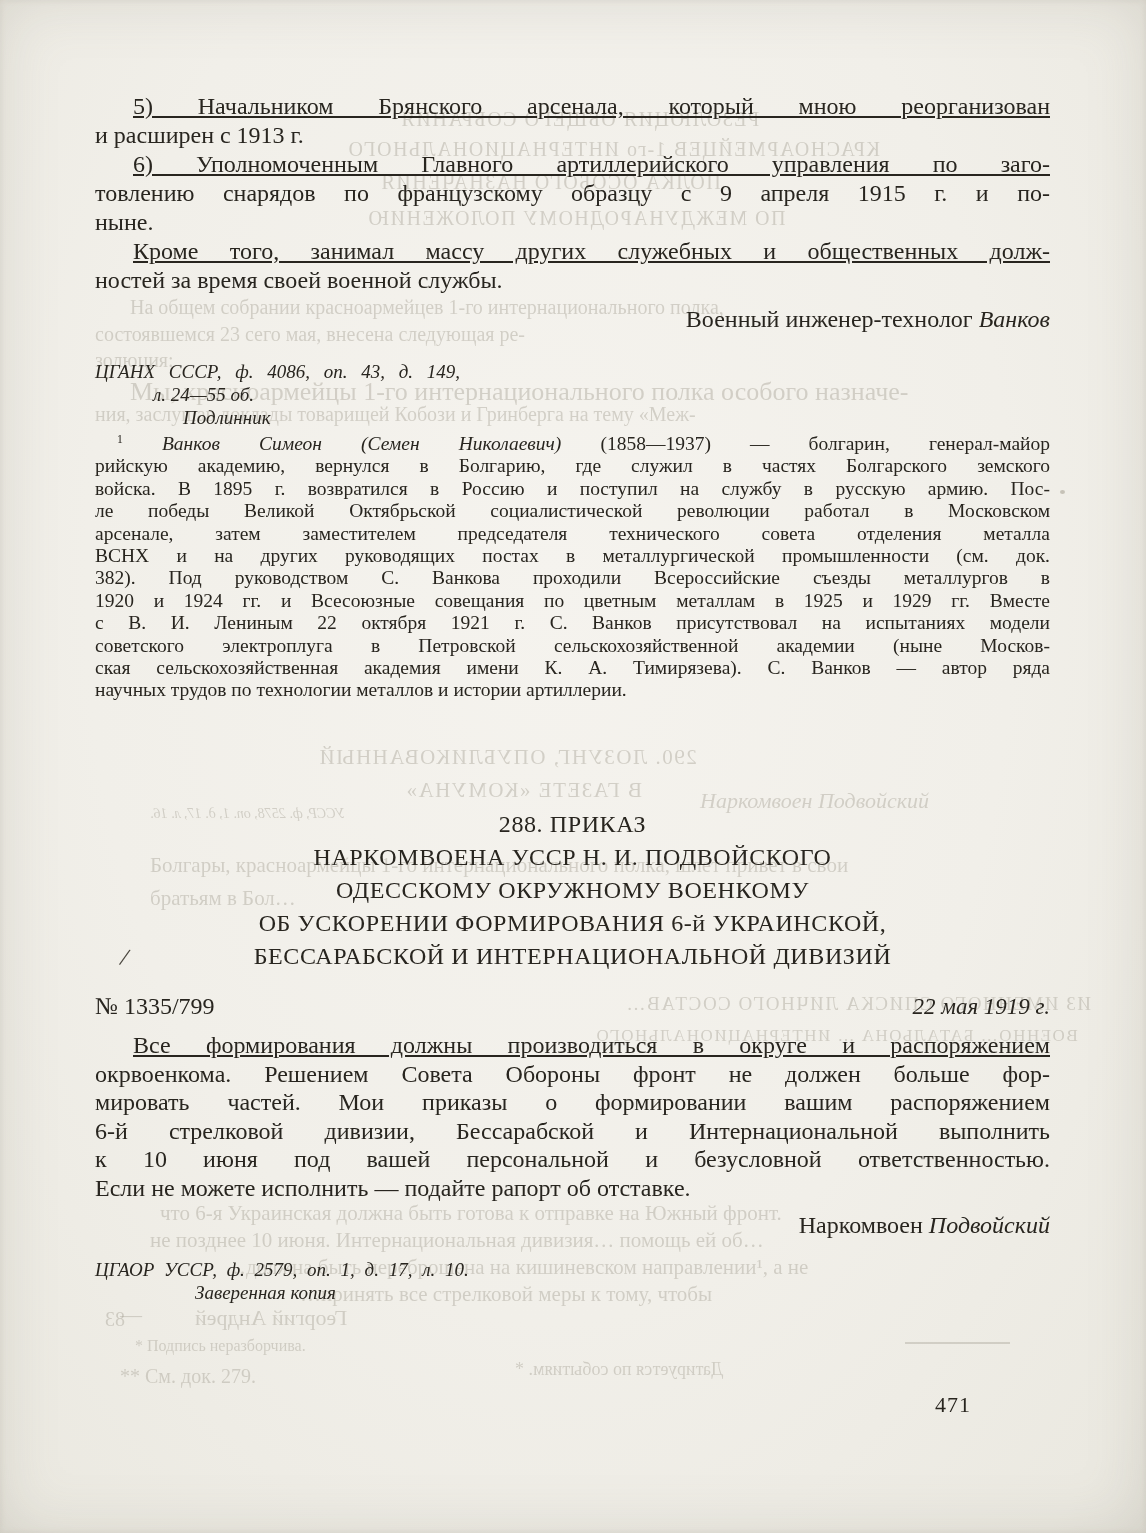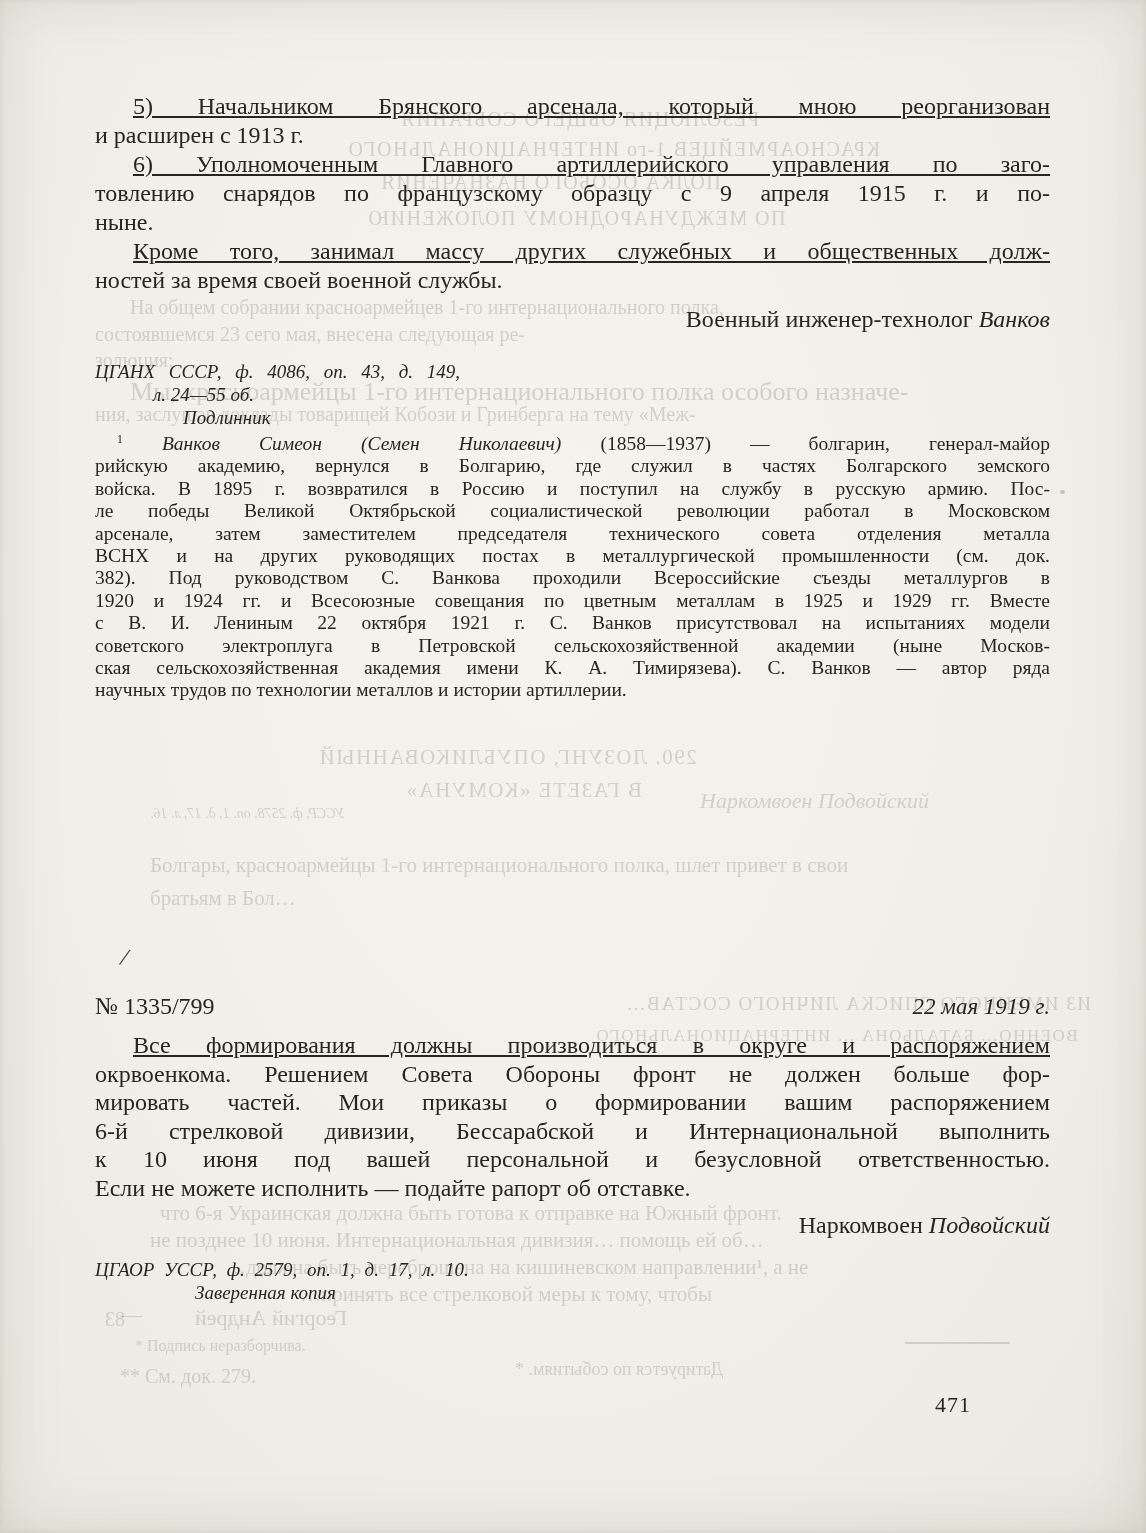--- a/index.html
+++ b/index.html
@@ -131,20 +131,27 @@
         <div>1920 и 1924 гг. и Всесоюзные совещания по цветным металлам в 1925 и 1929 гг. Вместе</div>
         <div>с В. И. Лениным 22 октября 1921 г. С. Ванков присутствовал на испытаниях модели</div>
         <div>советского электроплуга в Петровской сельскохозяйственной академии (ныне Москов-</div>
         <div>ская сельскохозяйственная академия имени К. А. Тимирязева). С. Ванков — автор ряда</div>
         <div>научных трудов по технологии металлов и истории артиллерии.</div>
       </div>
   </section>
 
   <div class="stray">/</div>
 
+  <section class="ink heading">
+      <div>288. ПРИКАЗ</div>
+      <div>НАРКОМВОЕНА УССР Н. И. ПОДВОЙСКОГО</div>
+      <div>ОДЕССКОМУ ОКРУЖНОМУ ВОЕНКОМУ</div>
+      <div>ОБ УСКОРЕНИИ ФОРМИРОВАНИЯ 6-й УКРАИНСКОЙ,</div>
+      <div>БЕССАРАБСКОЙ И ИНТЕРНАЦИОНАЛЬНОЙ ДИВИЗИЙ</div>
+    </section>
 
   <div class="num-row">
     <span class="doc-number">№ 1335/799</span>
     <span class="doc-date">22 мая 1919 г.</span>
   </div>
 
   <section class="ink doc-body just ind">
       <div>Все формирования должны производиться в округе и распоряжением</div>
       <div>окрвоенкома. Решением Совета Обороны фронт не должен больше фор-</div>
       <div>мировать частей. Мои приказы о формировании вашим распоряжением</div>

